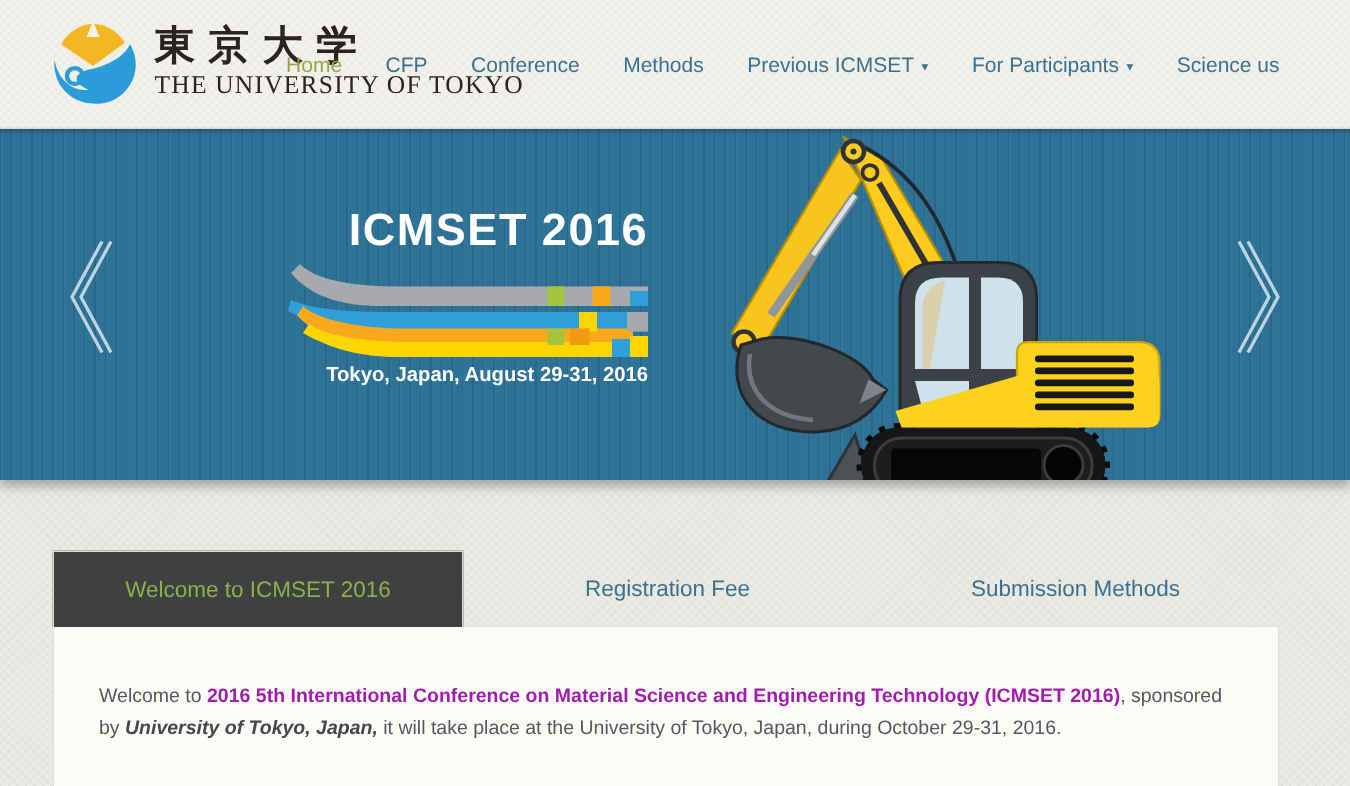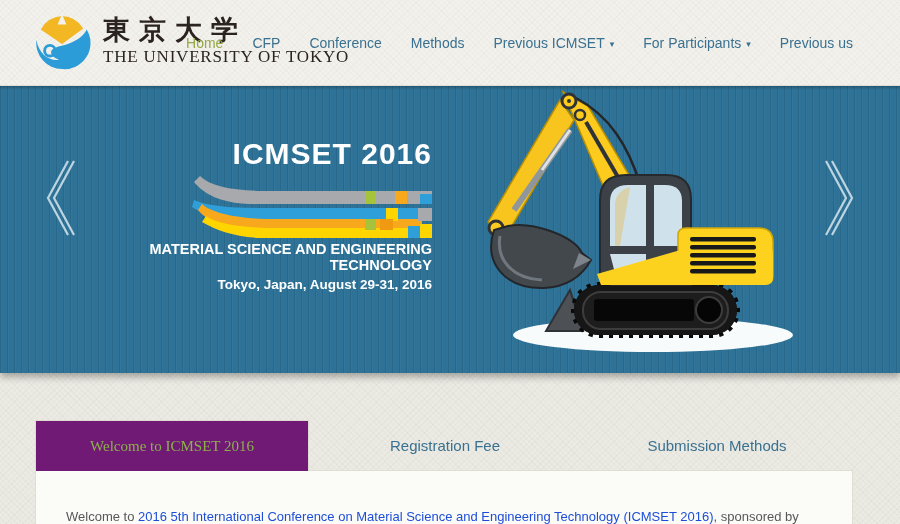--- a/index.html
+++ b/index.html
@@ -35,21 +35,21 @@
     font-size:17px; color:#2b2320; letter-spacing:0.8px; margin-top:3px; white-space:nowrap;
   }
   .nav { position:absolute; right:47px; top:0; height:86px; display:flex; align-items:center; gap:29px; list-style:none; }
   .nav-item { font-size:14px; color:#3a7190; cursor:pointer; white-space:nowrap; display:flex; align-items:center; gap:5px; }
   .nav-item.active { color:#95a746; }
   .caret { font-size:9px; color:#3a7190; line-height:1; padding-top:2px; }
 
   
   .hero {
     position:relative;
-    height:287px;
+    height:234px;
     background-color:#2e7397;
     background-image:
       linear-gradient(rgba(0,0,0,0.22), rgba(0,0,0,0) 4px),
       repeating-linear-gradient(90deg, rgba(0,0,0,0.10) 0 1px, rgba(255,255,255,0.025) 1px 2px, transparent 2px 7px);
     box-shadow:0 4px 7px rgba(0,0,0,0.30);
     overflow:hidden;
   }
   .carousel-arrow { position:absolute; top:72px; width:40px; height:80px; background:none; border:none; cursor:pointer; opacity:0.85; }
   .carousel-arrow.prev { left:40px; }
   .carousel-arrow.next { right:40px; }
@@ -60,33 +60,32 @@
   .hero-line1 { font-size:12.5px; font-weight:bold; color:#84c5e2; letter-spacing:0.2px; margin-top:2px; }
   .hero-line2 { font-size:14.5px; font-weight:bold; color:#ffffff; margin-top:3px; }
   .hero-line3 { font-size:13.5px; font-weight:bold; color:#ffffff; margin-top:4px; }
 
   .excavator { position:absolute; left:470px; top:2px; }
 
   
   .tabs { display:flex; width:818px; margin:47px 0 0 35px; height:50px; position:relative; z-index:3; }
   .tab { flex:1; display:flex; align-items:center; justify-content:center; font-size:15px; color:#3a7190; cursor:pointer; }
   .tab.active {
-    background:#701a75; border:1px solid #dcdad1; border-bottom:none; color:#8cb04c;
+    background:#404040; border:1px solid #dcdad1; border-bottom:none; color:#8cb04c;
     margin-bottom:-1px;
-    font-family:Liberation Serif, serif;
   }
 
   
   .panel {
     width:818px; margin:0 0 0 35px; background:#fbfbf8;
     border:1px solid #dfddd4; height:120px;
     padding:36px 30px 0 30px;
     font-size:13px; line-height:1.6; color:#58585a;
   }
-  .panel a.conf-link { color:#1d4ed8; font-weight:normal; text-decoration:none; cursor:pointer;text-align:right; }
+  .panel a.conf-link { color:#a21caf; font-weight:bold; text-decoration:none; cursor:pointer;text-align:right; }
   .panel .em { font-weight:bold; font-style:italic; color:#47484a; }
 </style>
 </head>
 <body>
 
 <div class="header">
   <div class="brand">
     <svg class="brand-mark" viewBox="0 0 60 60">
       <path d="M30,32 L8,17 A27,27 0 0 1 30,3 A27,27 0 0 1 52,16 Z" fill="#f2b723"></path>
       <polygon points="30,1 25.5,12 34.5,12" fill="#f2f1ec"></polygon>
@@ -114,21 +113,21 @@
       </li>
     <li class="nav-item">
       <span>Previous ICMSET</span>
       <span class="caret">▾</span>
     </li>
     <li class="nav-item">
       <span>For Participants</span>
       <span class="caret">▾</span>
     </li>
     <li class="nav-item">
-        <span>Previous us</span>
+        <span>Science us</span>
       </li>
   </ul>
 </div>
 
 <div class="hero">
 
   <button class="carousel-arrow prev" aria-label="previous slide">
     <svg width="40" height="80" viewBox="0 0 40 80">
       <polyline points="28,3 8,40 28,77" fill="none" stroke="#e9f2f7" stroke-width="2.2" opacity="0.9"></polyline>
       <polyline points="34,3 14,40 34,77" fill="none" stroke="#e9f2f7" stroke-width="2.2" opacity="0.9"></polyline>
@@ -158,21 +157,20 @@
       <rect x="205" y="17" width="12" height="13" fill="#f8a81d"></rect>
       <rect x="230" y="20" width="12" height="10" fill="#2f9fd9"></rect>
       <rect x="196" y="34" width="12" height="13" fill="#ffd500"></rect>
       <rect x="228" y="34" width="14" height="13" fill="#a7a9ac"></rect>
       <rect x="175" y="45" width="11" height="11" fill="#a5c43c"></rect>
       <rect x="190" y="45" width="13" height="11" fill="#ef9a10"></rect>
       <rect x="218" y="52" width="12" height="12" fill="#2f9fd9"></rect>
       <rect x="230" y="50" width="12" height="14" fill="#ffd500"></rect>
     </svg>
 
-    <div class="hero-line2">MATERIAL SCIENCE AND ENGINEERING TECHNOLOGY</div>
     <div class="hero-line3">Tokyo, Japan, August 29-31, 2016</div>
   </div>
 
   <svg class="excavator" width="330" height="265" viewBox="0 0 330 265">
     <ellipse cx="183" cy="247" rx="140" ry="17" fill="#ffffff" opacity="0.97"></ellipse>
 
     <path d="M76,243 L100,202 L113,243 Z" fill="#4d5156" stroke="#2e3237" stroke-width="2"></path>
 
     <polygon points="90,12 104,32 36,148 18,134" fill="#f7c51e" stroke="#b78e00" stroke-width="1.5"></polygon>
 

